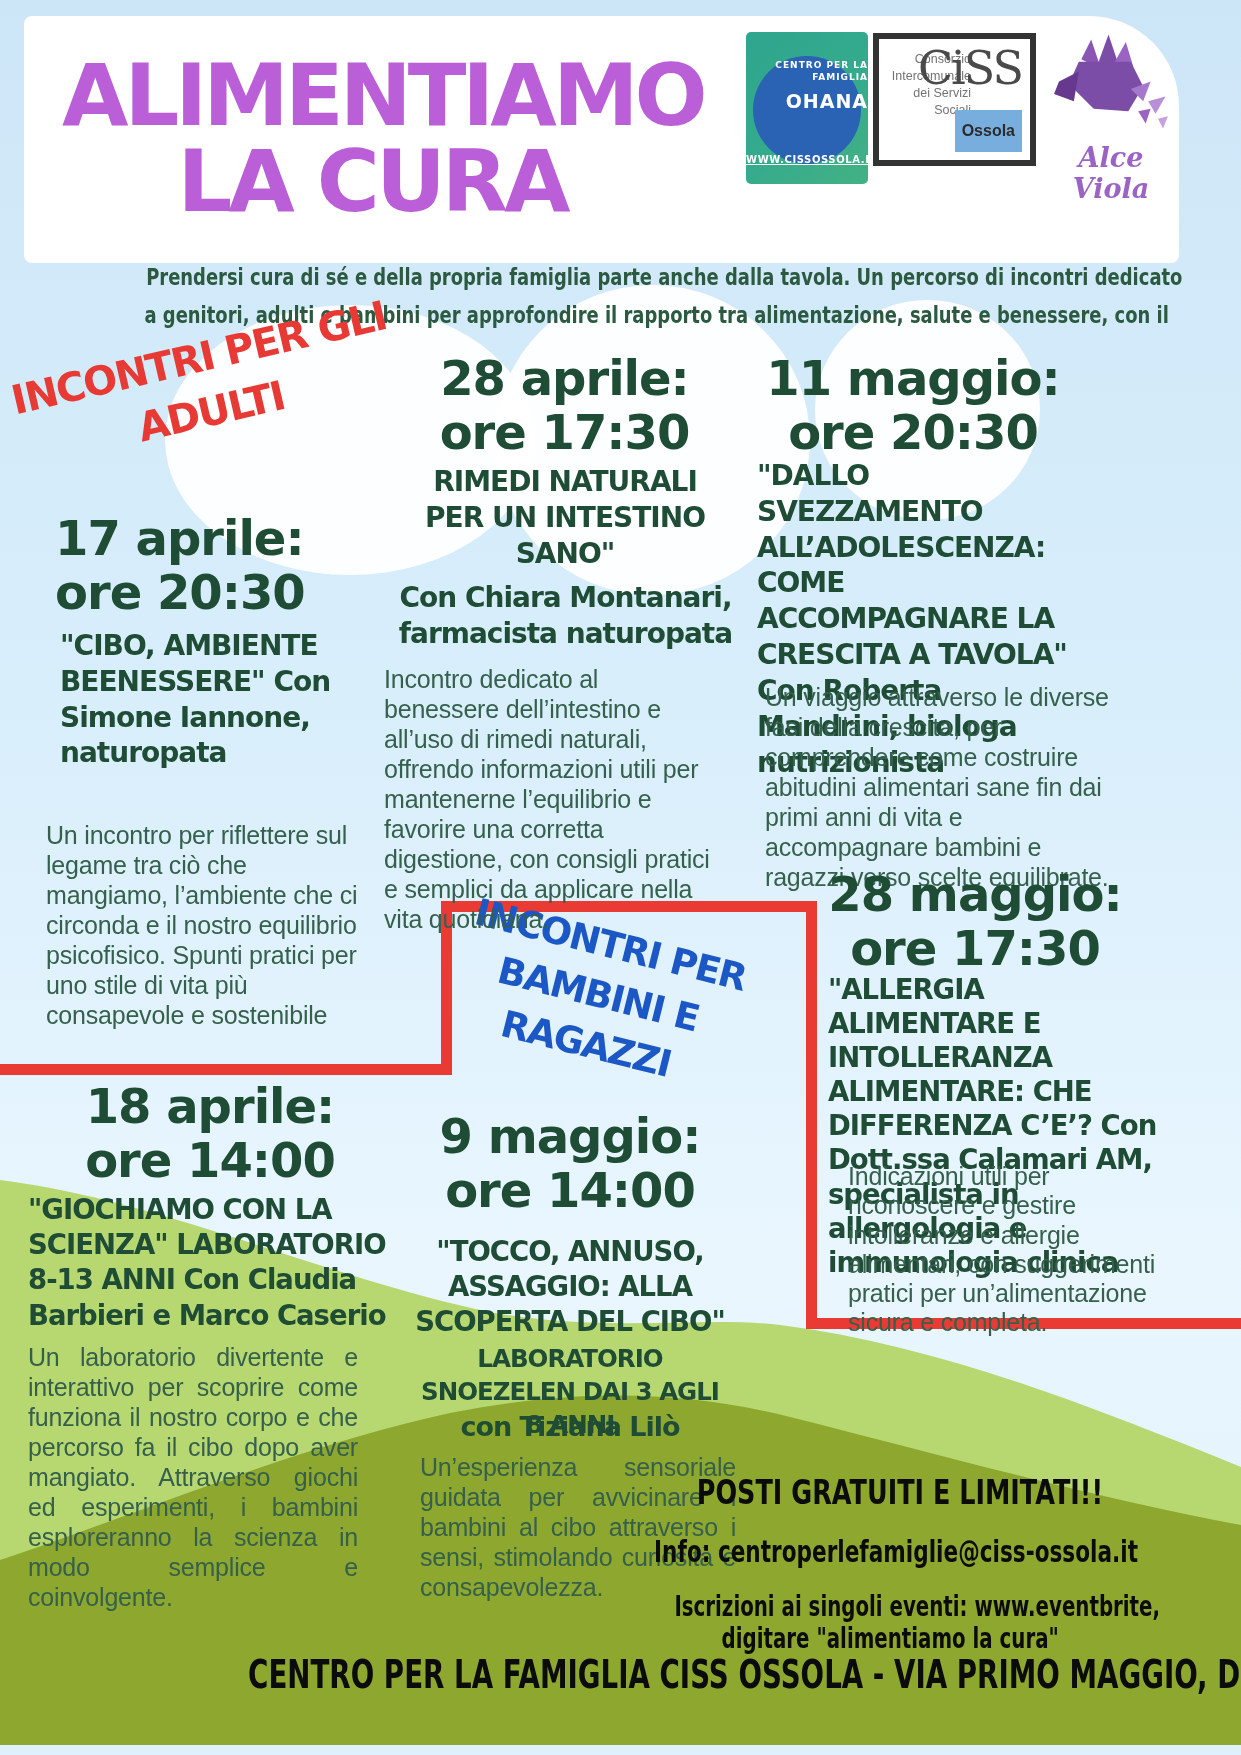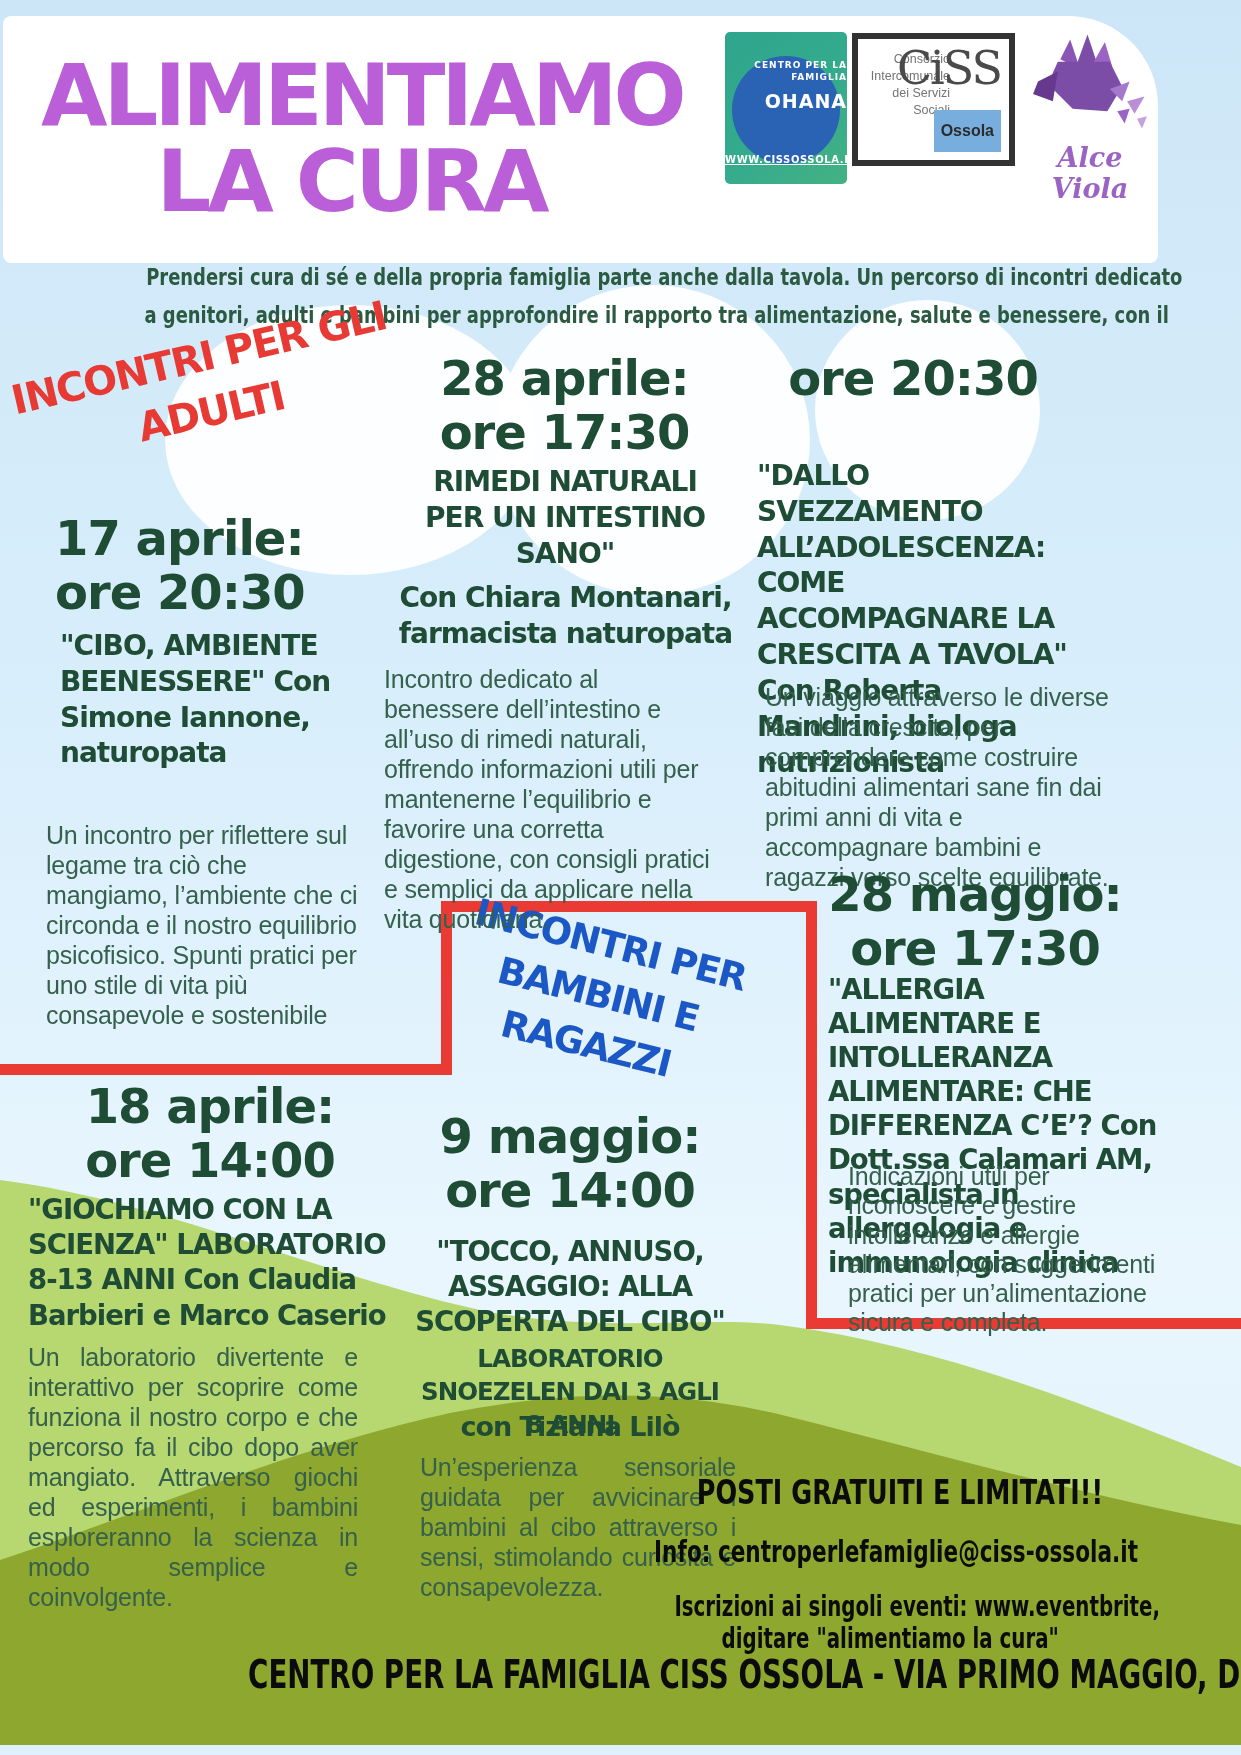--- a/index.html
+++ b/index.html
@@ -1,21 +1,21 @@
 <!DOCTYPE html>
 <html><head>
 <meta charset="utf-8">
 <style>
   html,body{margin:0;padding:0;background:#eef4f8;}
   .poster{position:relative;width:1241px;height:1755px;overflow:hidden;
     background:linear-gradient(180deg,#cde6f7 0%,#d8eefb 40%,#e9f6fe 72%,#dff1fc 100%);
     font-family:"DejaVu Sans",sans-serif;}
   .abs{position:absolute;}
   
-  .header-panel{position:absolute;left:3px;top:16px;width:1155px;height:247px;background:#ffffff;
+  .header-panel{position:absolute;left:24px;top:16px;width:1155px;height:247px;background:#ffffff;
     border-radius:8px 90px 8px 8px;}
   .title{position:absolute;left:38px;top:36px;width:620px;text-align:center;color:#ba5fd7;
     font-weight:800;font-size:86px;line-height:1.0;letter-spacing:-4px;}
   
   .logo-ohana{position:absolute;left:722px;top:16px;width:122px;height:152px;border-radius:5px;
     background:linear-gradient(140deg,#2ea58d 0%,#35ab8d 55%,#43b183 100%);overflow:hidden;}
   .ohana-circle{position:absolute;left:7px;top:24px;width:108px;height:108px;border-radius:50%;background:#2a62b4;}
   .ohana-txt{position:absolute;width:100%;text-align:right;color:#fff;z-index:2;}
   .ohana-top{top:28px;font-size:9px;font-weight:700;letter-spacing:1px;line-height:1.3;}
   .ohana-name{top:58px;font-size:19px;font-weight:700;letter-spacing:1px;}
@@ -147,20 +147,21 @@
       <div>28 aprile:</div>
       <div>ore 17:30</div>
     </div>
     <div class="abs h-sub" style="left:425px;top:464px;width:280px;text-align:center;">RIMEDI NATURALI PER UN INTESTINO SANO"</div>
     <div class="abs h-sub" style="left:398px;top:580px;width:335px;text-align:center;">Con Chiara Montanari, farmacista naturopata</div>
     <div class="abs p-body" style="left:384px;top:664px;width:335px;">Incontro dedicato al benessere dell’intestino e all’uso di rimedi naturali, offrendo informazioni utili per mantenerne l’equilibrio e favorire una corretta digestione, con consigli pratici e semplici da applicare nella vita quotidiana.</div>
   </div>
 
   <div>
     <div class="abs h-date" style="left:758px;top:352px;width:310px;">
+      <div>11 maggio:</div>
       <div>ore 20:30</div>
     </div>
     <div class="abs h-sub" style="left:757px;top:458px;width:330px;">"DALLO SVEZZAMENTO ALL’ADOLESCENZA: COME ACCOMPAGNARE LA CRESCITA A TAVOLA" Con Roberta Mandrini, biologa nutrizionista</div>
     <div class="abs p-body" style="left:765px;top:682px;width:345px;">Un viaggio attraverso le diverse fasi della crescita, per comprendere come costruire abitudini alimentari sane fin dai primi anni di vita e accompagnare bambini e ragazzi verso scelte equilibrate.</div>
   </div>
 
   <div>
     <div class="abs h-date" style="left:795px;top:868px;width:360px;">
       <div>28 maggio:</div>
       <div>ore 17:30</div>

